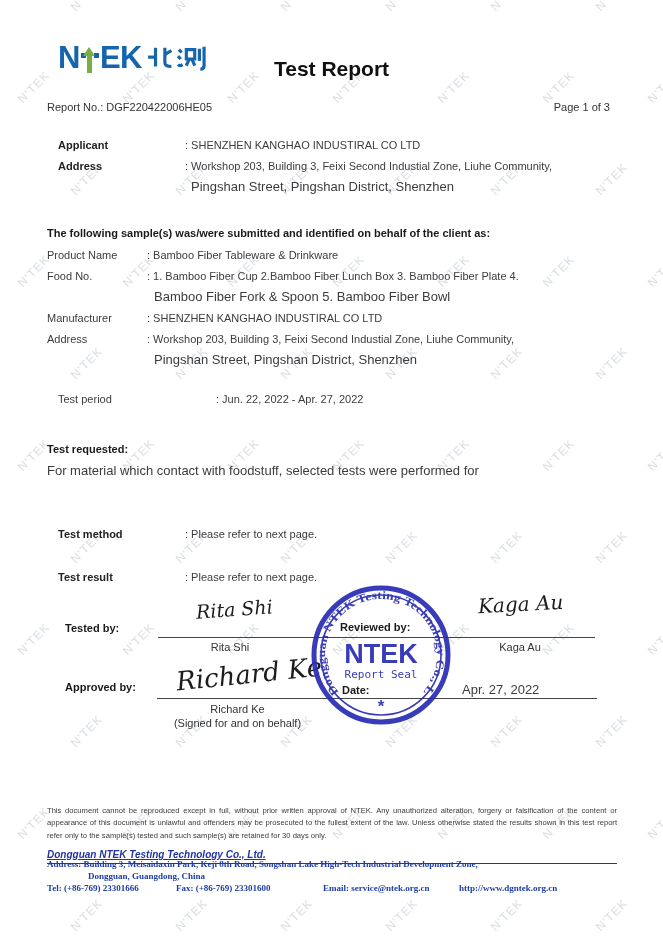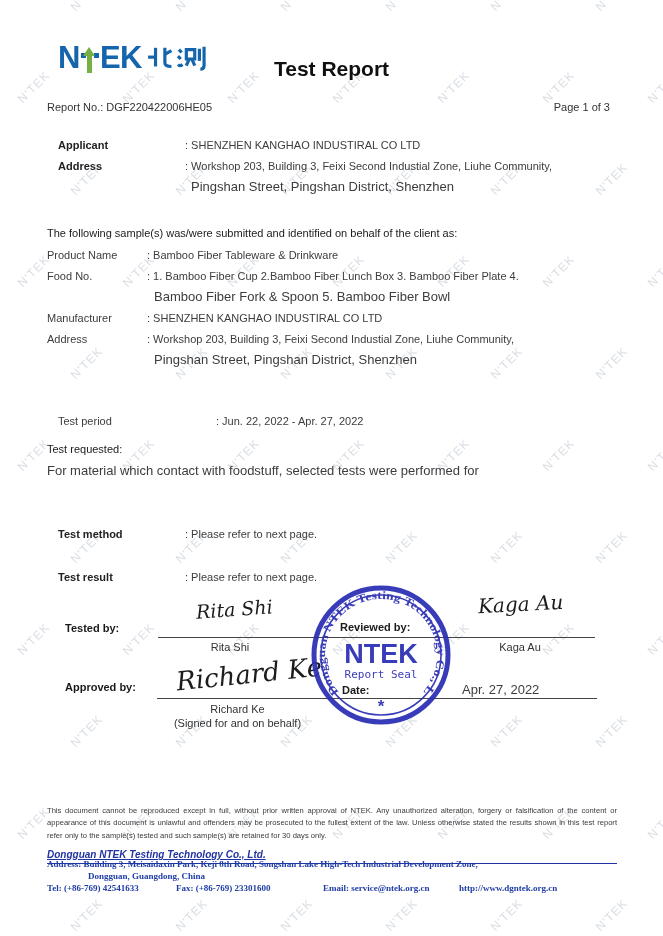--- a/index.html
+++ b/index.html
@@ -25,21 +25,21 @@
   
   .title{position:absolute;left:0;right:0;top:57px;text-align:center;font-size:21px;
          font-weight:bold;color:#101010;}
   .report-row{position:absolute;left:47px;right:53px;top:101px;display:flex;
               justify-content:space-between;font-size:11px;color:#333;}
   
   .row{position:absolute;display:flex;font-size:11px;color:#3c3c3c;line-height:14px;}
   .lbl{flex:none;}
   .b{font-weight:bold;color:#222;}
   .cont{position:absolute;font-size:13px;color:#3c3c3c;line-height:14px;}
-  .heading{position:absolute;font-size:11px;font-weight:normal;color:#1a1a1a;}
+  .heading{position:absolute;font-size:11px;font-weight:bold;color:#1a1a1a;}
   
   .sigline{position:absolute;border-top:1.4px solid #444;}
   .sig{position:absolute;font-family:"DejaVu Serif",serif;font-style:italic;color:#1c1c1c;
        white-space:nowrap;}
   .signame{position:absolute;font-size:11px;color:#333;text-align:center;}
   .siglabel{position:absolute;font-size:11px;font-weight:bold;color:#1a1a1a;}
   
   .stamp{position:absolute;left:305px;top:579px;z-index:3;opacity:0.93;}
   
   .disclaimer{position:absolute;left:47px;width:570px;top:805px;font-size:7.6px;
@@ -193,21 +193,21 @@
     <div class="row" style="left:47px;top:311px">
       <span class="lbl" style="width:100px">Manufacturer</span>
       <span>: SHENZHEN KANGHAO INDUSTIRAL CO LTD</span>
     </div>
     <div class="row" style="left:47px;top:332px">
       <span class="lbl" style="width:100px">Address</span>
       <span>: Workshop 203, Building 3, Feixi Second Industial Zone, Liuhe Community,</span>
     </div>
     <div class="cont" style="left:154px;top:353px">Pingshan Street, Pingshan District, Shenzhen</div>
 
-    <div class="row" style="left:58px;top:414px">
+    <div class="row" style="left:58px;top:392px">
       <span class="lbl" style="width:158px">Test period</span>
       <span>: Jun. 22, 2022 - Apr. 27, 2022</span>
     </div>
 
     <div class="heading" style="left:47px;top:443px">Test requested:</div>
     <div class="cont" style="left:47px;top:464px">For material which contact with foodstuff, selected tests were performed for</div>
 
     <div class="row" style="left:58px;top:527px">
       <span class="lbl b" style="width:127px">Test method</span>
       <span>: Please refer to next page.</span>
@@ -232,21 +232,21 @@
     <div class="sigline" style="left:157px;top:698px;width:440px"></div>
     <div class="signame" style="left:165px;top:703px;width:145px">Richard Ke</div>
     <div class="signame" style="left:120px;top:717px;width:235px">(Signed for and on behalf)</div>
 
     <div class="disclaimer">This document cannot be reproduced except in full, without prior written approval of NTEK. Any unauthorized alteration, forgery or falsification of the content or appearance of  this document is unlawful and offenders may be prosecuted to the fullest extent of the law. Unless otherwise stated the results shown in this test report refer only to the sample(s) tested and such sample(s) are retained for 30 days only.</div>
     <div class="company-line">
       <span class="company">Dongguan NTEK Testing Technology Co., Ltd.</span>
     </div>
     <div class="fline" style="left:47px;top:859px">Address: Building 3, Meisaidaxin Park, Keji 8th Road, Songshan Lake High-Tech Industrial Development Zone,</div>
     <div class="fline" style="left:88px;top:871px">Dongguan, Guangdong, China</div>
-    <div class="fline" style="left:47px;top:883px">Tel: (+86-769) 42541633</div>
+    <div class="fline" style="left:47px;top:883px">Tel: (+86-769) 23301666</div>
     <div class="fline" style="left:176px;top:883px">Fax: (+86-769) 23301600</div>
     <div class="fline" style="left:323px;top:883px">Email: service@ntek.org.cn</div>
     <div class="fline" style="left:459px;top:883px">http://www.dgntek.org.cn</div>
   </div>
 
   <svg class="stamp" width="152" height="152" viewBox="0 0 152 152">
     <defs>
       <path id="ringPath" d="M 34,113 A 56,56 0 1 1 118,113"></path>
     </defs>
     <circle cx="76" cy="76" r="67" fill="none" stroke="#2b2eb3" stroke-width="5"></circle>

